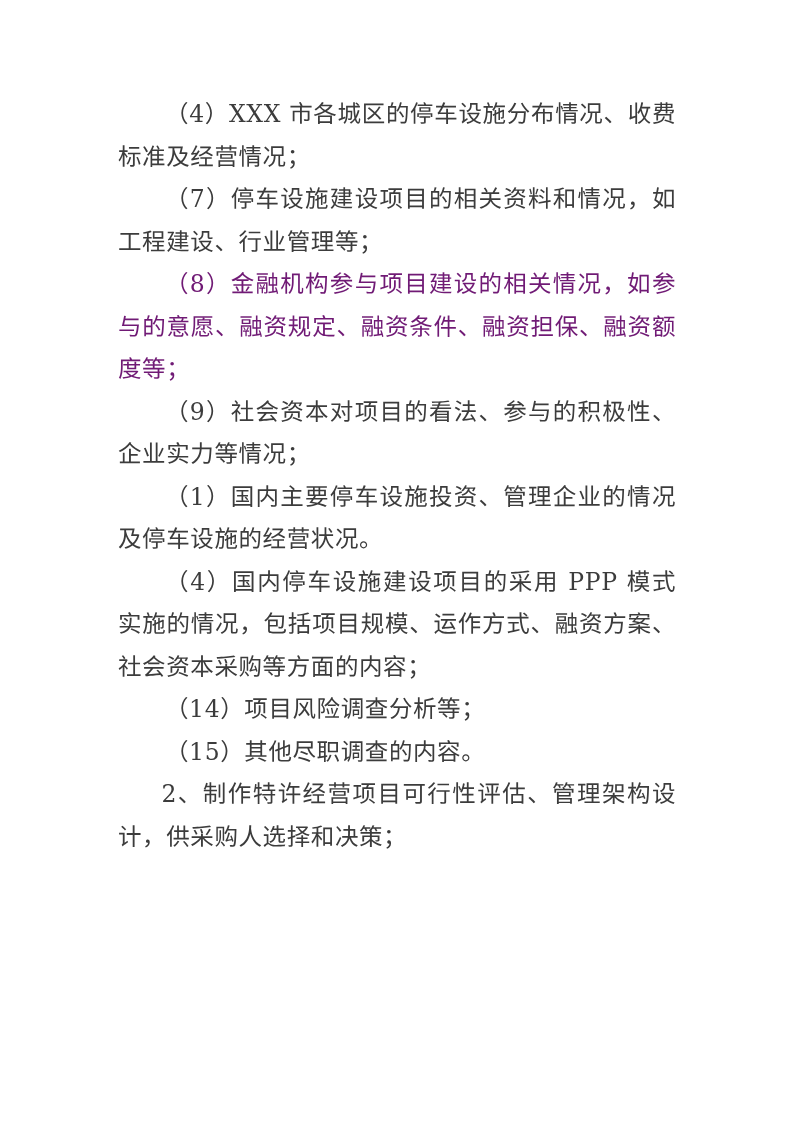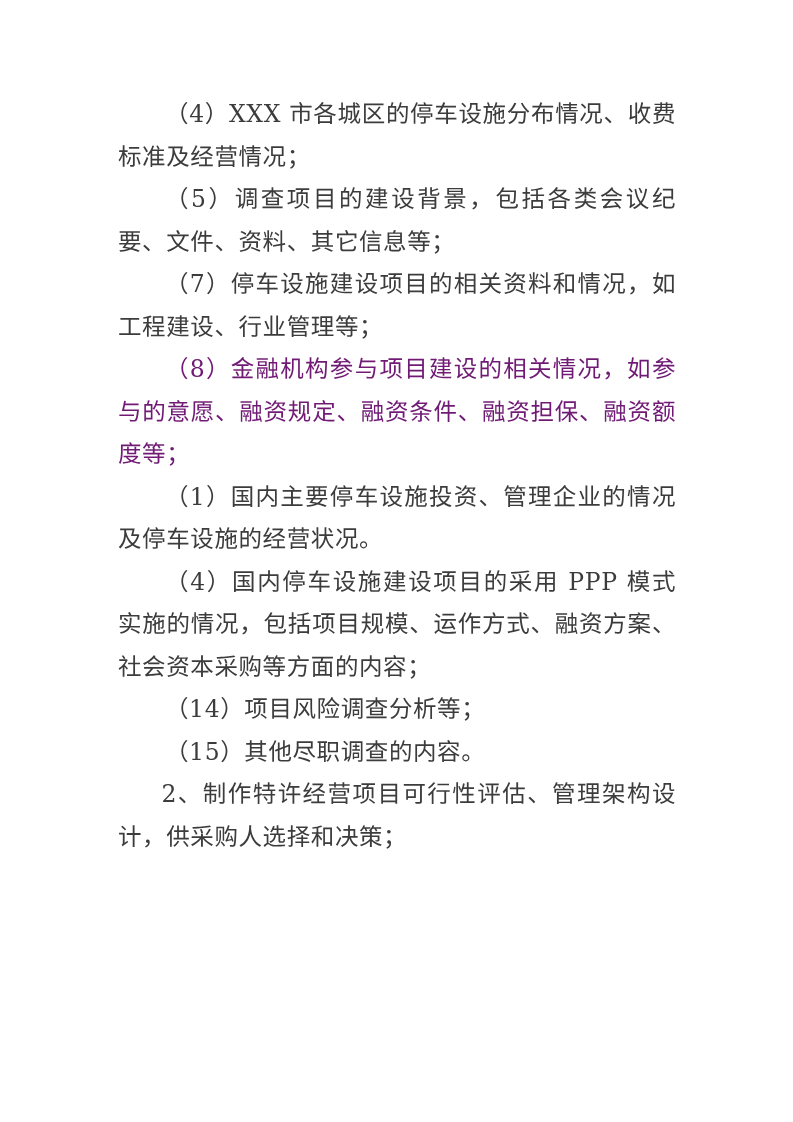--- a/index.html
+++ b/index.html
@@ -50,22 +50,22 @@
   .para + .para {
     margin-top: 0;
   }
 </style>
 </head>
 <body style="background: rgb(255, 255, 255);">
 
 <div class="page" style="background: rgb(255, 255, 255);">
   <div class="text-block">
       <p class="para" style="color: rgb(60, 60, 60);">（4）XXX 市各城区的停车设施分布情况、收费标准及经营情况；</p>
-      <p class="para" style="color: rgb(60, 60, 60);">（5）调查项目的建设背景，包括各类会议纪要、文件、资料、其它信息等；</p>
       <p class="para" style="color: rgb(60, 60, 60);">（7）停车设施建设项目的相关资料和情况，如工程建设、行业管理等；</p>
       <p class="para" style="color: #701a75;">（8）金融机构参与项目建设的相关情况，如参与的意愿、融资规定、融资条件、融资担保、融资额度等；</p>
+      <p class="para" style="color: rgb(60, 60, 60);">（9）社会资本对项目的看法、参与的积极性、企业实力等情况；</p>
       <p class="para" style="color: rgb(60, 60, 60);">（1）国内主要停车设施投资、管理企业的情况及停车设施的经营状况。</p>
       <p class="para" style="color: rgb(60, 60, 60);">（4）国内停车设施建设项目的采用 PPP 模式实施的情况，包括项目规模、运作方式、融资方案、社会资本采购等方面的内容；</p>
       <p class="para" style="color: rgb(60, 60, 60);">（14）项目风险调查分析等；</p>
       <p class="para" style="color: rgb(60, 60, 60);">（15）其他尽职调查的内容。</p>
       <p class="para latin-lead" style="color: rgb(60, 60, 60);">2、制作特许经营项目可行性评估、管理架构设计，供采购人选择和决策；</p>
     </div>
 </div>
 
 </body></html>

